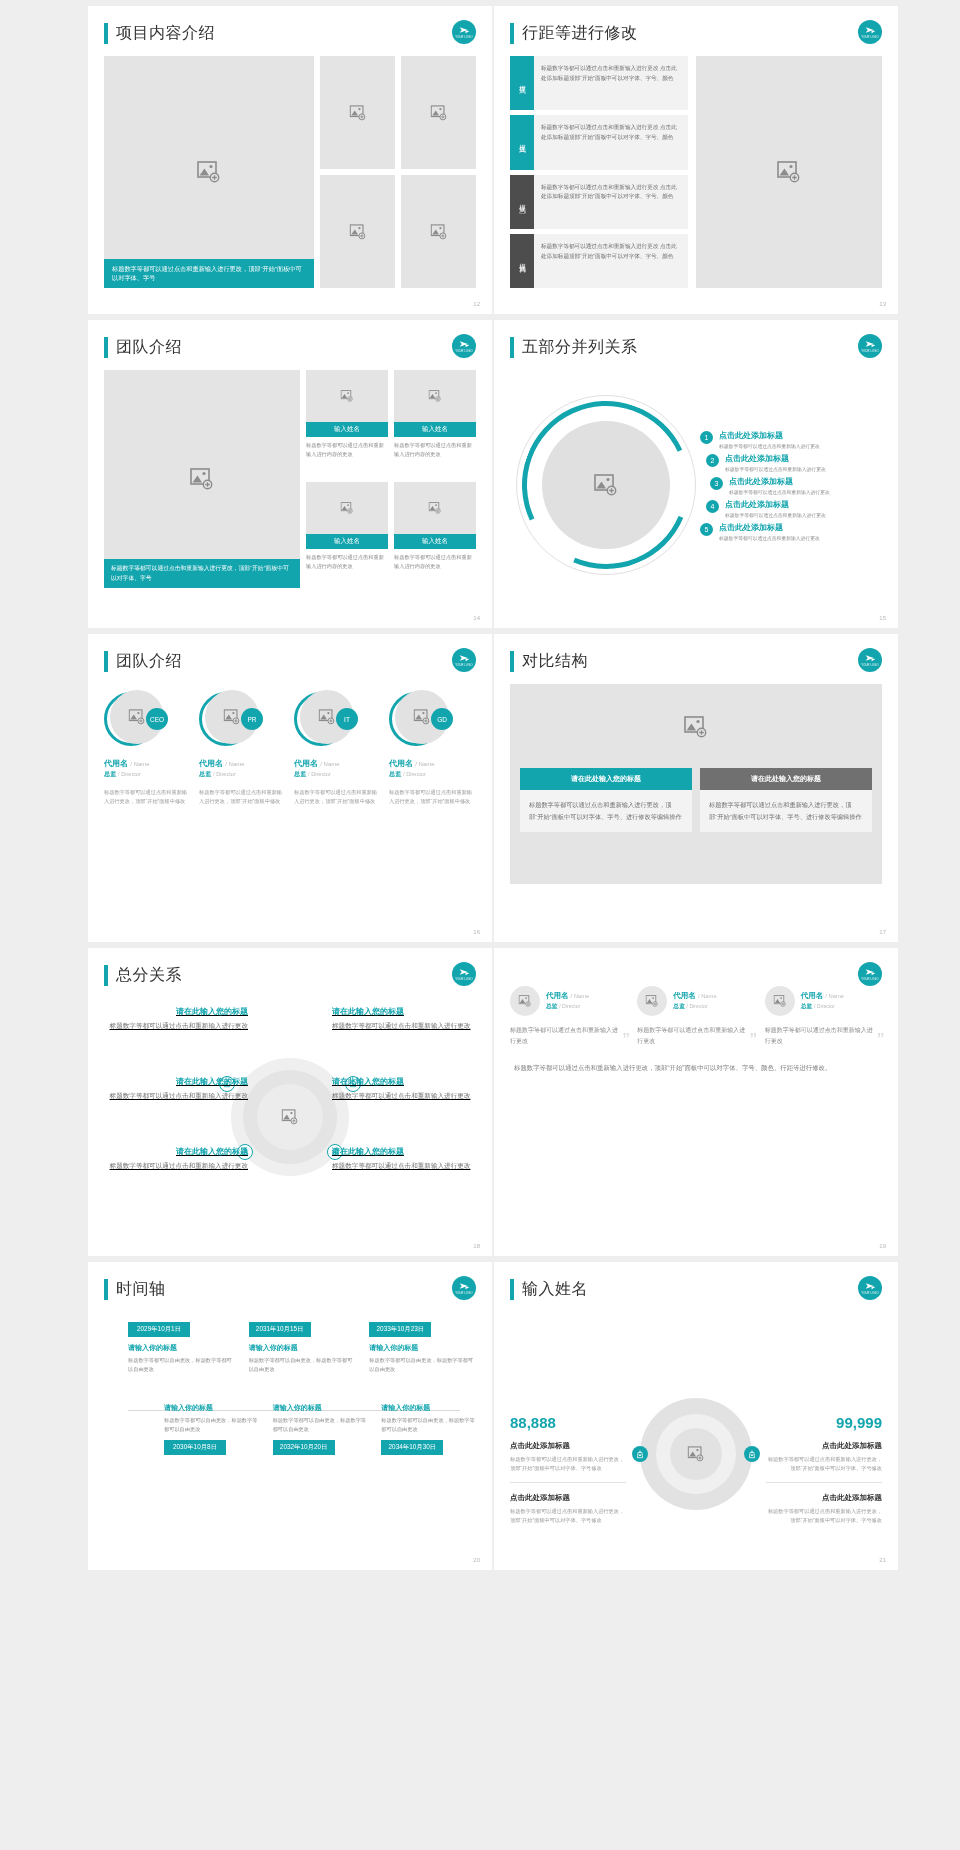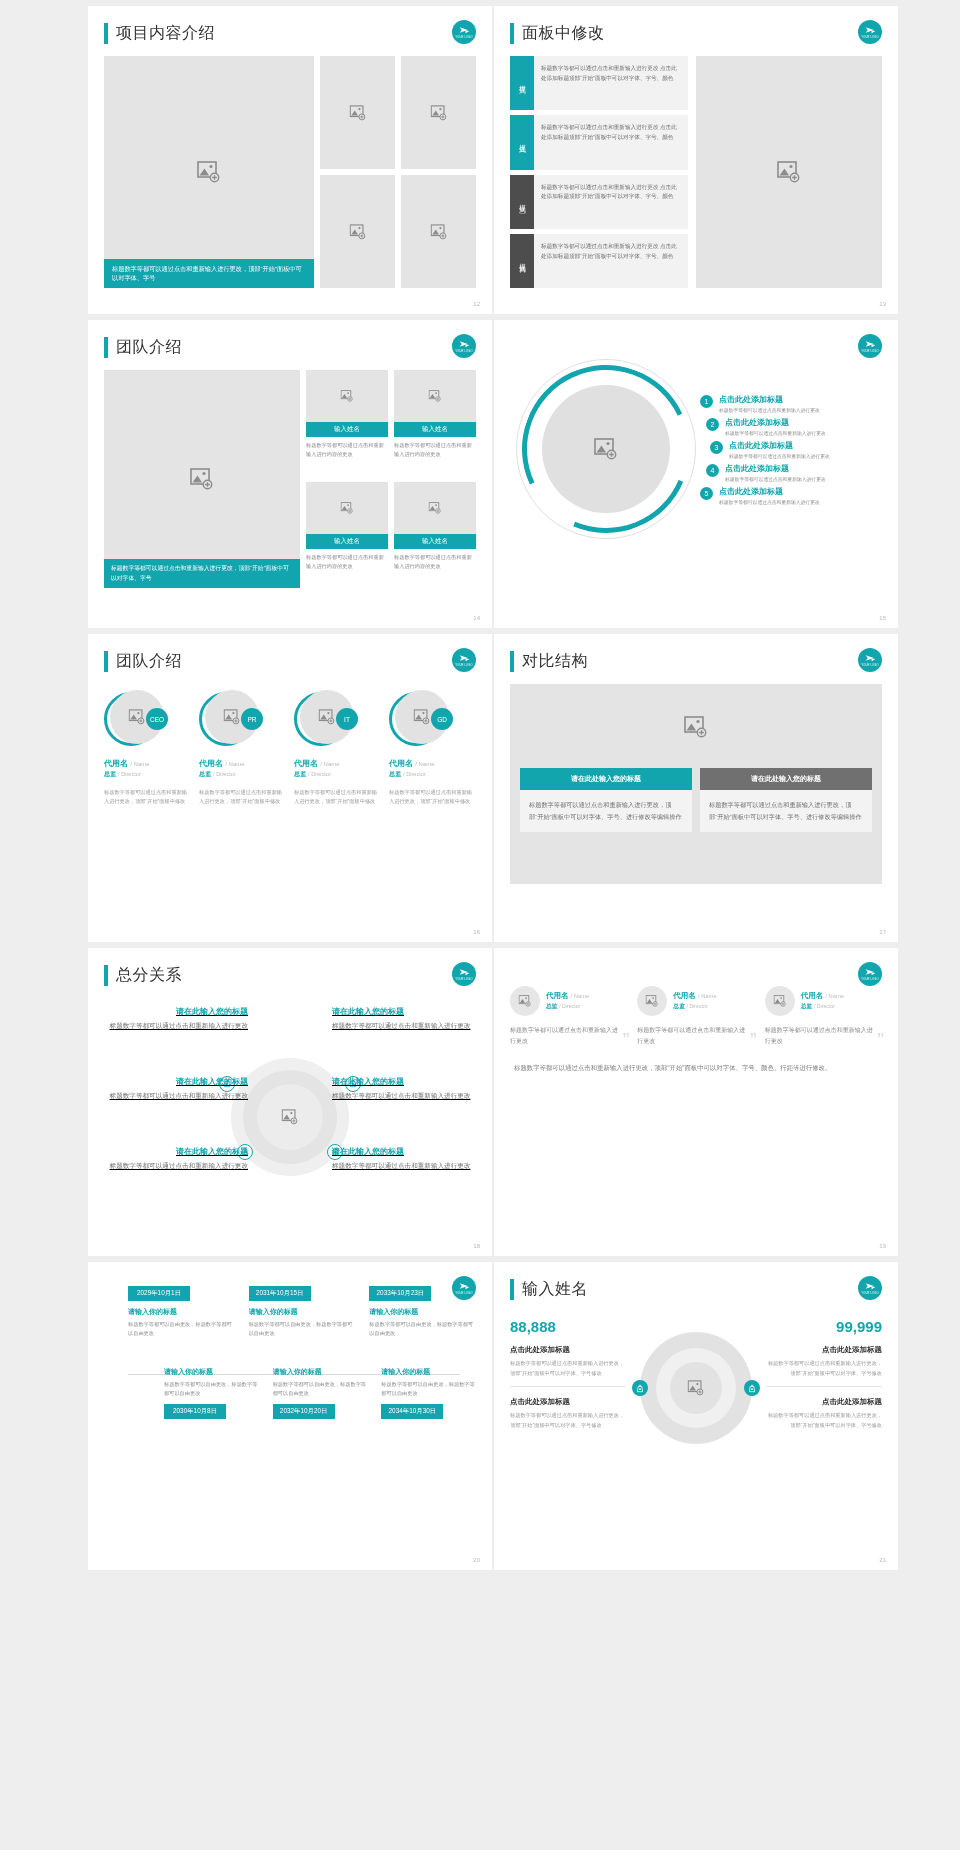--- a/index.html
+++ b/index.html
@@ -185,21 +185,21 @@
   .s20-cols { display: flex; gap: 14px; padding-left: 24px; }
   .s20-col { flex: 1; position: relative; }
   .s20-date {
     background: #13a5ae; color: #fff; font-size: 6.4px;
     padding: 3px 0; text-align: center; width: 62px;
   }
   .s20-h { font-size: 7px; color: #13a5ae; font-weight: bold; margin-top: 6px; }
   .s20-d { font-size: 5.2px; color: #8d8d8d; line-height: 1.8; margin-top: 3px; }
   .s20-lower { display: flex; gap: 14px; padding-left: 60px; margin-top: 22px; }
   
-  .s21-wrap { display: flex; align-items: flex-start; height: 222px; gap: 6px; padding-top: 6px; }
+  .s21-wrap { display: flex; align-items: flex-end; height: 222px; gap: 6px; padding-top: 6px; }
   .s21-side { width: 116px; }
   .s21-side.right { text-align: right; }
   .s21-big { font-size: 15px; color: #13a5ae; font-weight: bold; }
   .s21-t { font-size: 7.5px; color: #333; font-weight: bold; margin-top: 10px; }
   .s21-p { font-size: 5.2px; color: #999; line-height: 1.85; margin-top: 4px; border-bottom: 1px solid #e3e3e3; padding-bottom: 8px; }
   .s21-mid { flex: 1; position: relative; height: 150px; }
   .s21-donut { position: absolute; left: 50%; top: 14px; transform: translateX(-50%); width: 112px; height: 112px; }
   .s21-o { position: absolute; inset: 0; border-radius: 50%; background: #e2e2e2; }
   .s21-i { position: absolute; inset: 16px; border-radius: 50%; background: #f0f0f0; }
   .s21-c { position: absolute; inset: 30px; border-radius: 50%; background: #e2e2e2; }
@@ -285,21 +285,21 @@
             </div>
           </div>
       </div>
     </div>
     <div class="pageno">12</div>
   </div>
 
   <div class="slide">
     <div class="title-row">
       <div class="title-bar"></div>
-      <div class="title-txt">面板中修改</div>
+      <div class="title-txt">行距等进行修改</div>
     </div>
     <div class="logo">
       <svg viewBox="0 0 24 24">
           <path d="M3 6 L18 11 L3 16 L7 11 Z" fill="#fff"></path>
           <path d="M14 12 L21 13 L14 17 Z" fill="#fff"></path>
         </svg>
       <div class="lt">YOUR LOGO</div>
     </div>
     <div class="s13-wrap">
       <div class="s13-left">
@@ -420,20 +420,24 @@
             </div>
           <div class="s14-name">输入姓名</div>
           <div class="s14-desc">标题数字等都可以通过点击和重新输入进行内容的更改</div>
         </div>
       </div>
     </div>
     <div class="pageno">14</div>
   </div>
 
   <div class="slide">
+    <div class="title-row">
+      <div class="title-bar"></div>
+      <div class="title-txt">五部分并列关系</div>
+    </div>
     <div class="logo">
       <svg viewBox="0 0 24 24">
           <path d="M3 6 L18 11 L3 16 L7 11 Z" fill="#fff"></path>
           <path d="M14 12 L21 13 L14 17 Z" fill="#fff"></path>
         </svg>
       <div class="lt">YOUR LOGO</div>
     </div>
     <div class="s15-wrap">
       <div class="s15-ring">
         <div class="outline"></div>
@@ -782,20 +786,24 @@
         </div>
         <div class="s19-desc">标题数字等都可以通过点击和重新输入进行更改</div>
         <div class="s19-quote">”</div>
       </div>
     </div>
     <div class="s19-foot">标题数字等都可以通过点击和重新输入进行更改，顶部“开始”面板中可以对字体、字号、颜色、行距等进行修改。</div>
     <div class="pageno">19</div>
   </div>
 
   <div class="slide">
+    <div class="title-row">
+      <div class="title-bar"></div>
+      <div class="title-txt">时间轴</div>
+    </div>
     <div class="logo">
       <svg viewBox="0 0 24 24">
           <path d="M3 6 L18 11 L3 16 L7 11 Z" fill="#fff"></path>
           <path d="M14 12 L21 13 L14 17 Z" fill="#fff"></path>
         </svg>
       <div class="lt">YOUR LOGO</div>
     </div>
     <div class="s20-wrap">
       <div class="s20-axis"></div>
       <div class="s20-cols">

